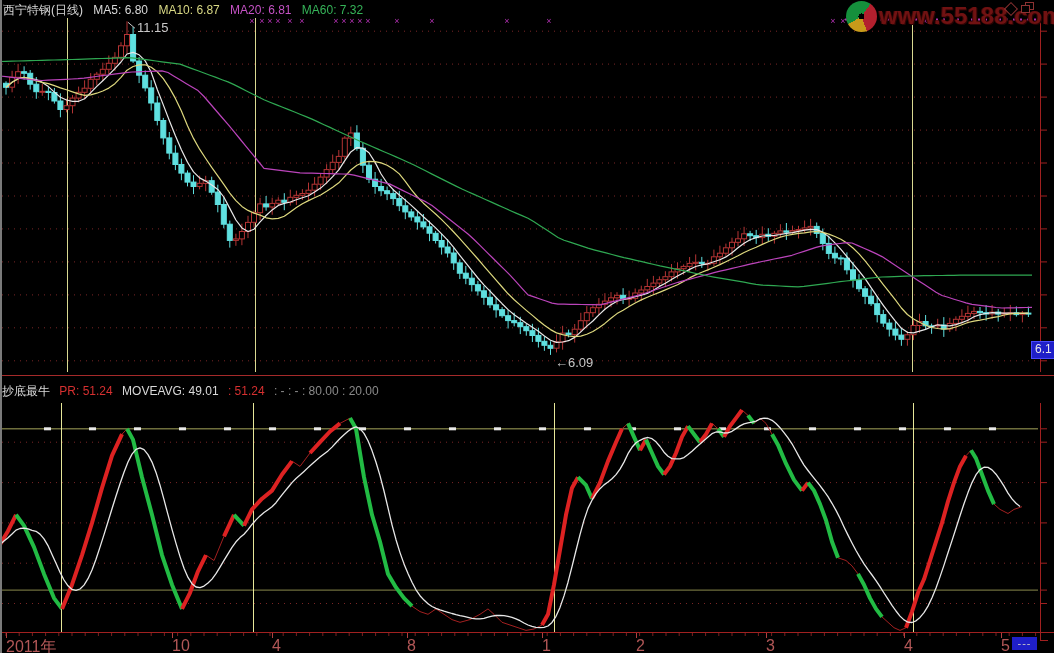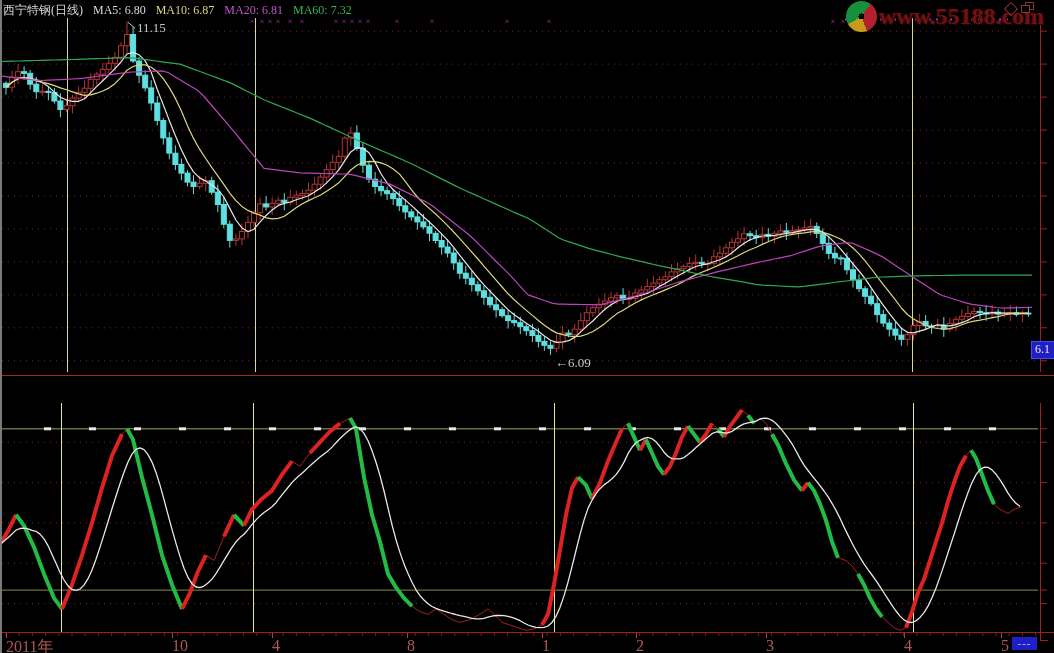--- a/index.html
+++ b/index.html
@@ -1,17 +1,17 @@
 <!DOCTYPE html>
 <html><head>
 <meta charset="utf-8">
 <style>
   html,body{margin:0;padding:0;background:#000;}
   #screen{position:relative;width:1054px;height:653px;background:#000;overflow:hidden;
-          font-family:Liberation Serif, serif;}
+          font-family:Liberation Sans, sans-serif;}
   #left-frame{position:absolute;left:0;top:0;width:2px;height:653px;background:#7a7a7a;z-index:9;}
   
   #main-header{position:absolute;left:3px;top:2px;font-size:12px;white-space:nowrap;z-index:5;}
   #main-header span{margin-right:7px;}
   .t-white{color:#d9d9d9;} .t-yel{color:#d8d884;} .t-mag{color:#c552c5;} .t-grn{color:#35b358;}
   .t-red{color:#d63030;} .t-gray{color:#8a8a8a;}
   
   svg{position:absolute;left:0;display:block;}
   #main-svg{top:18px;z-index:1;}
   #ind-svg{top:403px;z-index:1;}
@@ -473,20 +473,27 @@
         <line x1="1040" y1="79.1" x2="1047" y2="79.1" stroke="#a02020"></line>
         <line x1="1040" y1="46.1" x2="1047" y2="46.1" stroke="#a02020"></line>
         <line x1="1040" y1="13.2" x2="1047" y2="13.2" stroke="#a02020"></line>
       </g>
     </svg>
 
   <div id="price-badge">6.1</div>
 
   <div id="divider"></div>
 
+  <div id="ind-header">
+    <span class="t-white">抄底最牛</span>
+    <span class="t-red">PR: 51.24</span>
+    <span class="t-white">MOVEAVG: 49.01</span>
+    <span class="t-red">: 51.24</span>
+    <span class="t-gray">: - : - : 80.00 : 20.00</span>
+  </div>
 
   <svg id="ind-svg" width="1054" height="229">
       <g>
         <line x1="0" y1="25.8" x2="1038" y2="25.8" stroke="#6e6e3c" stroke-width="1.4"></line>
         <line x1="0" y1="187.1" x2="1038" y2="187.1" stroke="#6e6e3c" stroke-width="1.4"></line>
         <rect x="44" y="24.3" width="7" height="3" fill="#e8e8e8"></rect>
         <rect x="89" y="24.3" width="7" height="3" fill="#e8e8e8"></rect>
         <rect x="134" y="24.3" width="7" height="3" fill="#e8e8e8"></rect>
         <rect x="179" y="24.3" width="7" height="3" fill="#e8e8e8"></rect>
         <rect x="224" y="24.3" width="7" height="3" fill="#e8e8e8"></rect>

